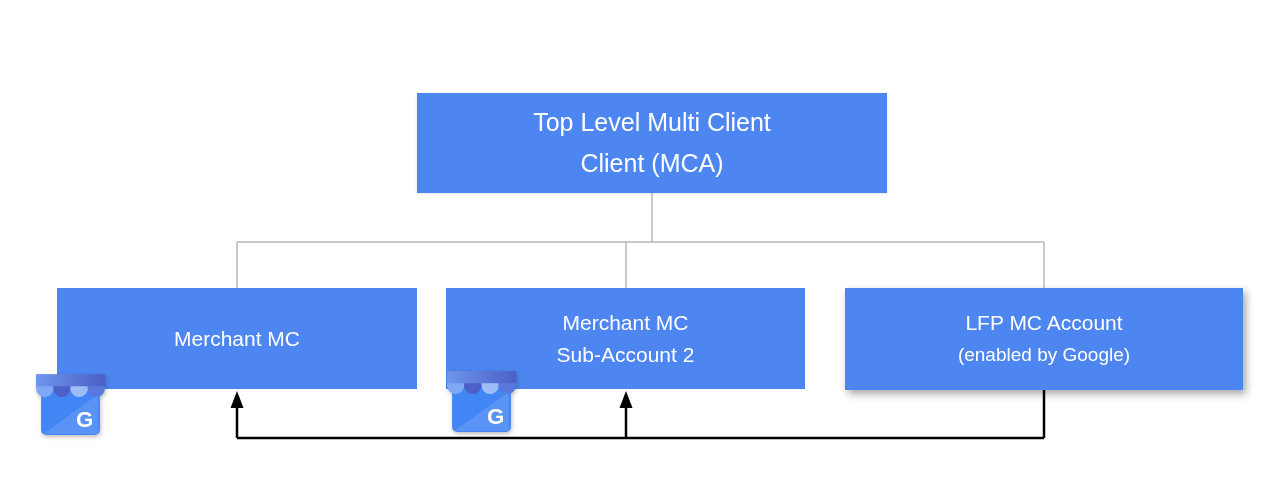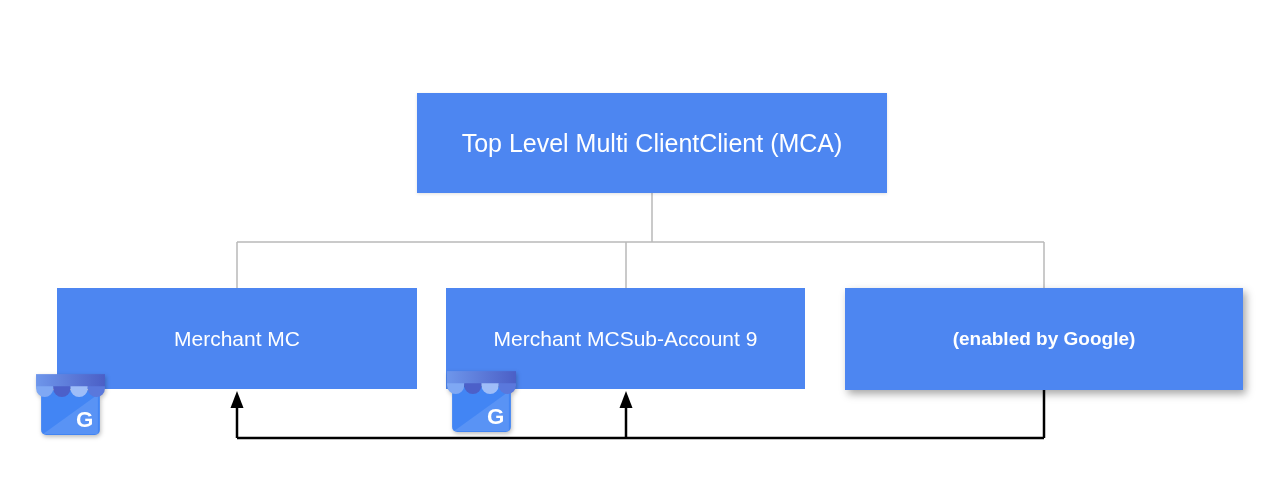--- a/index.html
+++ b/index.html
@@ -10,39 +10,39 @@
     font-family:"Liberation Sans", sans-serif;
     overflow:hidden;
   }
   .connector-layer{
     position:absolute;left:0;top:0;width:1286px;height:501px;z-index:1;
   }
   .node{
     position:absolute;
     background:#4d86f1;
     color:#ffffff;
-    display:flex;flex-direction:row;align-items:center;justify-content:center;
+    display:flex;flex-direction:column;align-items:center;justify-content:center;
     text-align:center;
     z-index:2;
   }
   .node-root{
     left:417px;top:93px;width:470px;height:100px;
     font-size:25px;line-height:41px;
     box-shadow:0 1px 3px rgba(0,0,0,0.12);
   }
   .node-child{
     font-size:21px;line-height:32px;
   }
   .node-c1{left:57px;top:288px;width:360px;height:101px;}
   .node-c2{left:446px;top:288px;width:359px;height:101px;}
   .node-c3{
     left:845px;top:288px;width:398px;height:102px;
     box-shadow:3px 4px 8px rgba(0,0,0,0.35);
   }
-  .node-c3 .line-sub{font-size:19px;font-weight:bold;}
+  .node-c3 .line-sub{font-size:19px;}
   .gmb-icon{
     position:absolute;z-index:3;
     filter:drop-shadow(1px 2px 2px rgba(0,0,0,0.25));
   }
   .gmb-icon-1{left:34px;top:368px;}
   .gmb-icon-2{left:445px;top:365px;}
 </style>
 </head>
 <body>
 
@@ -74,24 +74,25 @@
     <span>Top Level Multi Client</span>
     <span>Client (MCA)</span>
   </div>
 
   <div class="node node-child node-c1">
     <span>Merchant MC</span>
   </div>
 
   <div class="node node-child node-c2">
     <span>Merchant MC</span>
-    <span>Sub-Account 9</span>
+    <span>Sub-Account 2</span>
   </div>
 
   <div class="node node-child node-c3">
+    <span>LFP MC Account</span>
     <span class="line-sub">(enabled by Google)</span>
   </div>
 
   <svg class="gmb-icon gmb-icon-1" width="73" height="67" viewBox="0 0 72 66">
     <defs>
       <linearGradient id="awnband1" x1="0" y1="0" x2="1" y2="0">
         <stop offset="0" stop-color="#6e96eb"></stop>
         <stop offset="1" stop-color="#4b5fc6"></stop>
       </linearGradient>
     </defs>

